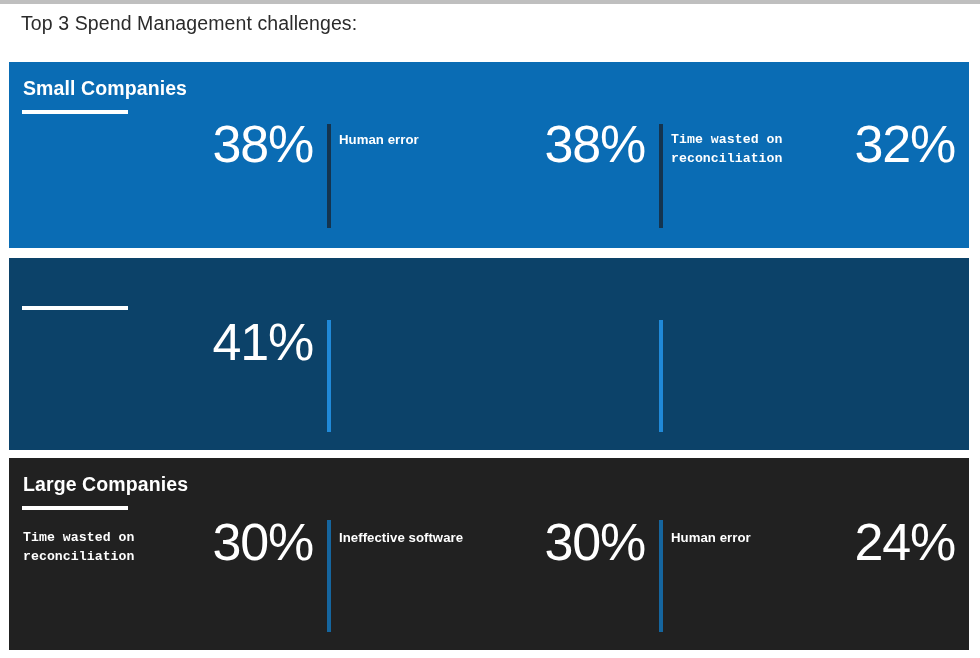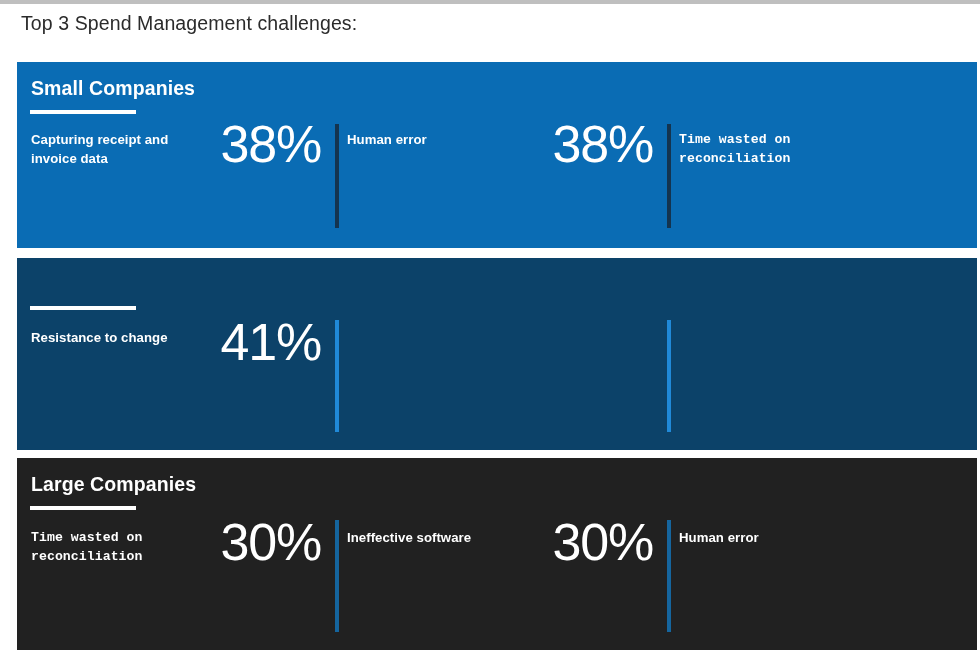--- a/index.html
+++ b/index.html
@@ -45,21 +45,21 @@
     line-height: 26px;
     font-weight: 400;
     color: #2b2b2b;
     letter-spacing: 0.1px;
     white-space: nowrap;
   }
 
   
   .panel {
     position: absolute;
-    left: 8px;
+    left: 0;
     width: 960px;
     box-sizing: border-box;
   }
   .panel-small  { top: 58px;  height: 186px; background: #0a6cb4; }
   .panel-medium { top: 254px; height: 192px; background: #0c4269; }
   .panel-large  { top: 454px; height: 192px; background: #212121; padding-left: 28px; }
 
   .panel-header {
     position: absolute;
     left: 14px;
@@ -154,42 +154,41 @@
 
   <div class="panel panel-small">
     <div class="panel-header">Small Companies</div>
     <div class="panel-rule"></div>
 
     <div class="divider divider-a"></div>
     <div class="divider divider-b"></div>
 
     <div class="stats">
       <div class="stat stat-1">
-        <div class="stat-label">Capturing receipt and invoice data</div>
         <div class="stat-value">38%</div>
       </div>
       <div class="stat stat-2">
         <div class="stat-label">Human error</div>
         <div class="stat-value">38%</div>
       </div>
       <div class="stat stat-3">
         <div class="stat-label w-wide">Time wasted on reconciliation</div>
+        <div class="stat-value">32%</div>
       </div>
     </div>
   </div>
 
   <div class="panel panel-medium">
     <div class="panel-rule"></div>
 
     <div class="divider divider-a"></div>
     <div class="divider divider-b"></div>
 
     <div class="stats">
       <div class="stat stat-1">
-        <div class="stat-label">Resistance to change</div>
         <div class="stat-value">41%</div>
       </div>
     </div>
   </div>
 
   <div class="panel panel-large">
     <div class="panel-header">Large Companies</div>
     <div class="panel-rule"></div>
 
     <div class="divider divider-a"></div>
@@ -199,17 +198,18 @@
       <div class="stat stat-1">
         <div class="stat-label w-wide">Time wasted on reconciliation</div>
         <div class="stat-value">30%</div>
       </div>
       <div class="stat stat-2">
         <div class="stat-label">Ineffective software</div>
         <div class="stat-value">30%</div>
       </div>
       <div class="stat stat-3">
         <div class="stat-label">Human error</div>
+        <div class="stat-value">24%</div>
       </div>
     </div>
   </div>
 
 </div>
 
 </body></html>

